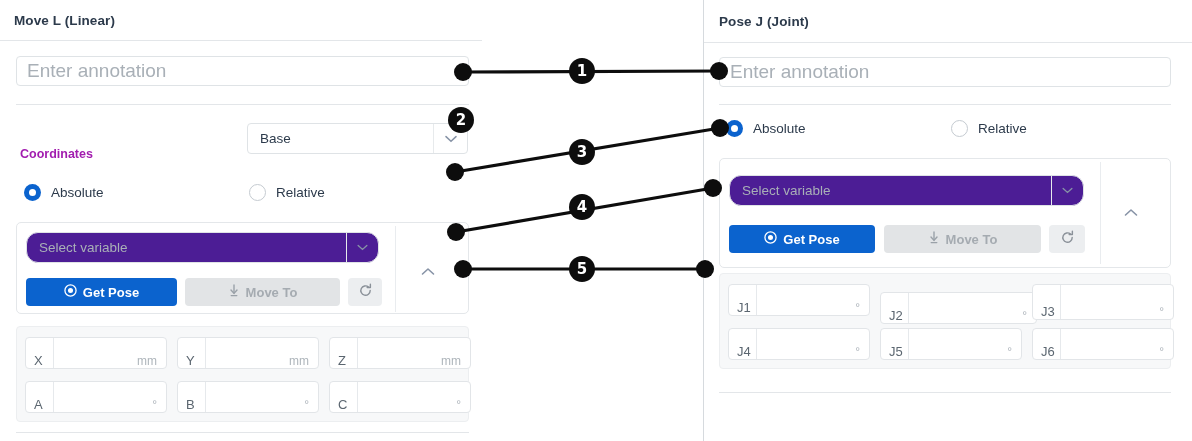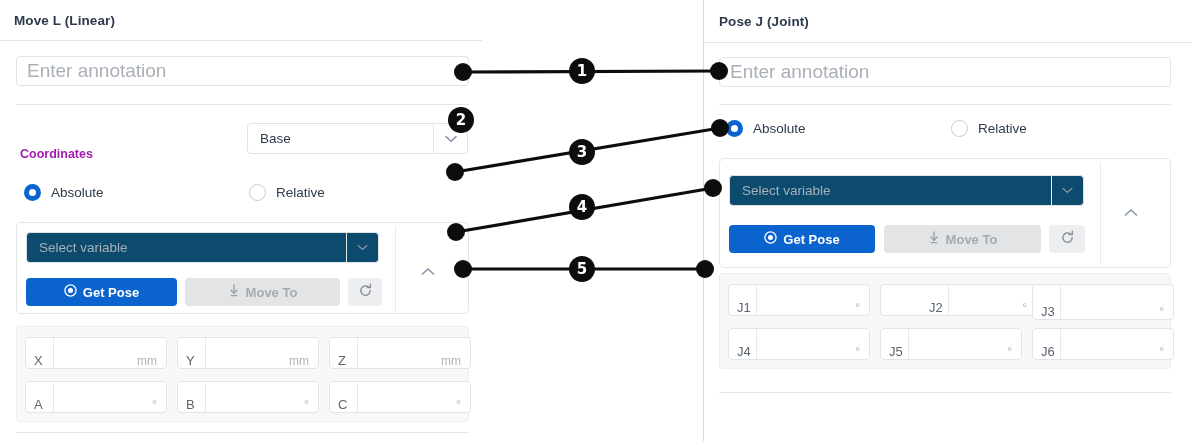--- a/index.html
+++ b/index.html
@@ -71,21 +71,21 @@
   #radio-rel-left  { left:249px; top:184px; }
   #radio-abs-right { left:726px; top:120px; }
   #radio-rel-right { left:951px; top:120px; }
 
   
   .card { position:absolute; border:1px solid #e4e7ea; border-radius:5px; background:#fff; }
   #card-left  { left:16px;  top:222px; width:453px; height:92px; }
   #card-right { left:719px; top:158px; width:452px; height:110px; }
 
   .selvar { position:absolute; height:31px; border:1px solid #dfe3e6;
-            border-radius:4px; background:#0c4a6e; display:flex; align-items:center; }
+            border-radius:12px; background:#4c1d95; display:flex; align-items:center; }
   .selvar .ph { flex:1; padding-left:12px; color:#a9b0b7; font-size:13.5px; }
   .selvar .caret { width:32px; height:100%; border-left:1px solid #e7eaec;
                    display:flex; align-items:center; justify-content:center; }
   #selvar-left  { left:26px;  top:232px; width:353px; }
   #selvar-right { left:729px; top:175px; width:355px; }
 
   .btn { position:absolute; height:28px; border-radius:4px; font-size:13px;
          display:flex; align-items:center; justify-content:center; gap:6px;
          font-weight:bold; }
   .btn-primary { background:#0b63ce; color:#fff; }
@@ -346,21 +346,21 @@
         <span>°</span>
       </span>
     </div>
     <div class="vfield" style="left: 728px; top: 284px; width: 142px; height: 32px;">
       <span class="vlab">J1</span>
       <span class="vsep"></span>
       <span class="vbox">
         <span>°</span>
       </span>
     </div>
-    <div class="vfield" style="left: 880px; top: 284px; width: 157px; height: 32px; padding-left: 40px;">
+    <div class="vfield" style="left: 880px; top: 292px; width: 157px; height: 32px;">
       <span class="vlab">J2</span>
       <span class="vsep"></span>
       <span class="vbox">
         <span>°</span>
       </span>
     </div>
     <div class="vfield" style="left: 1032px; top: 284px; width: 142px; height: 36px;">
       <span class="vlab">J3</span>
       <span class="vsep"></span>
       <span class="vbox">

